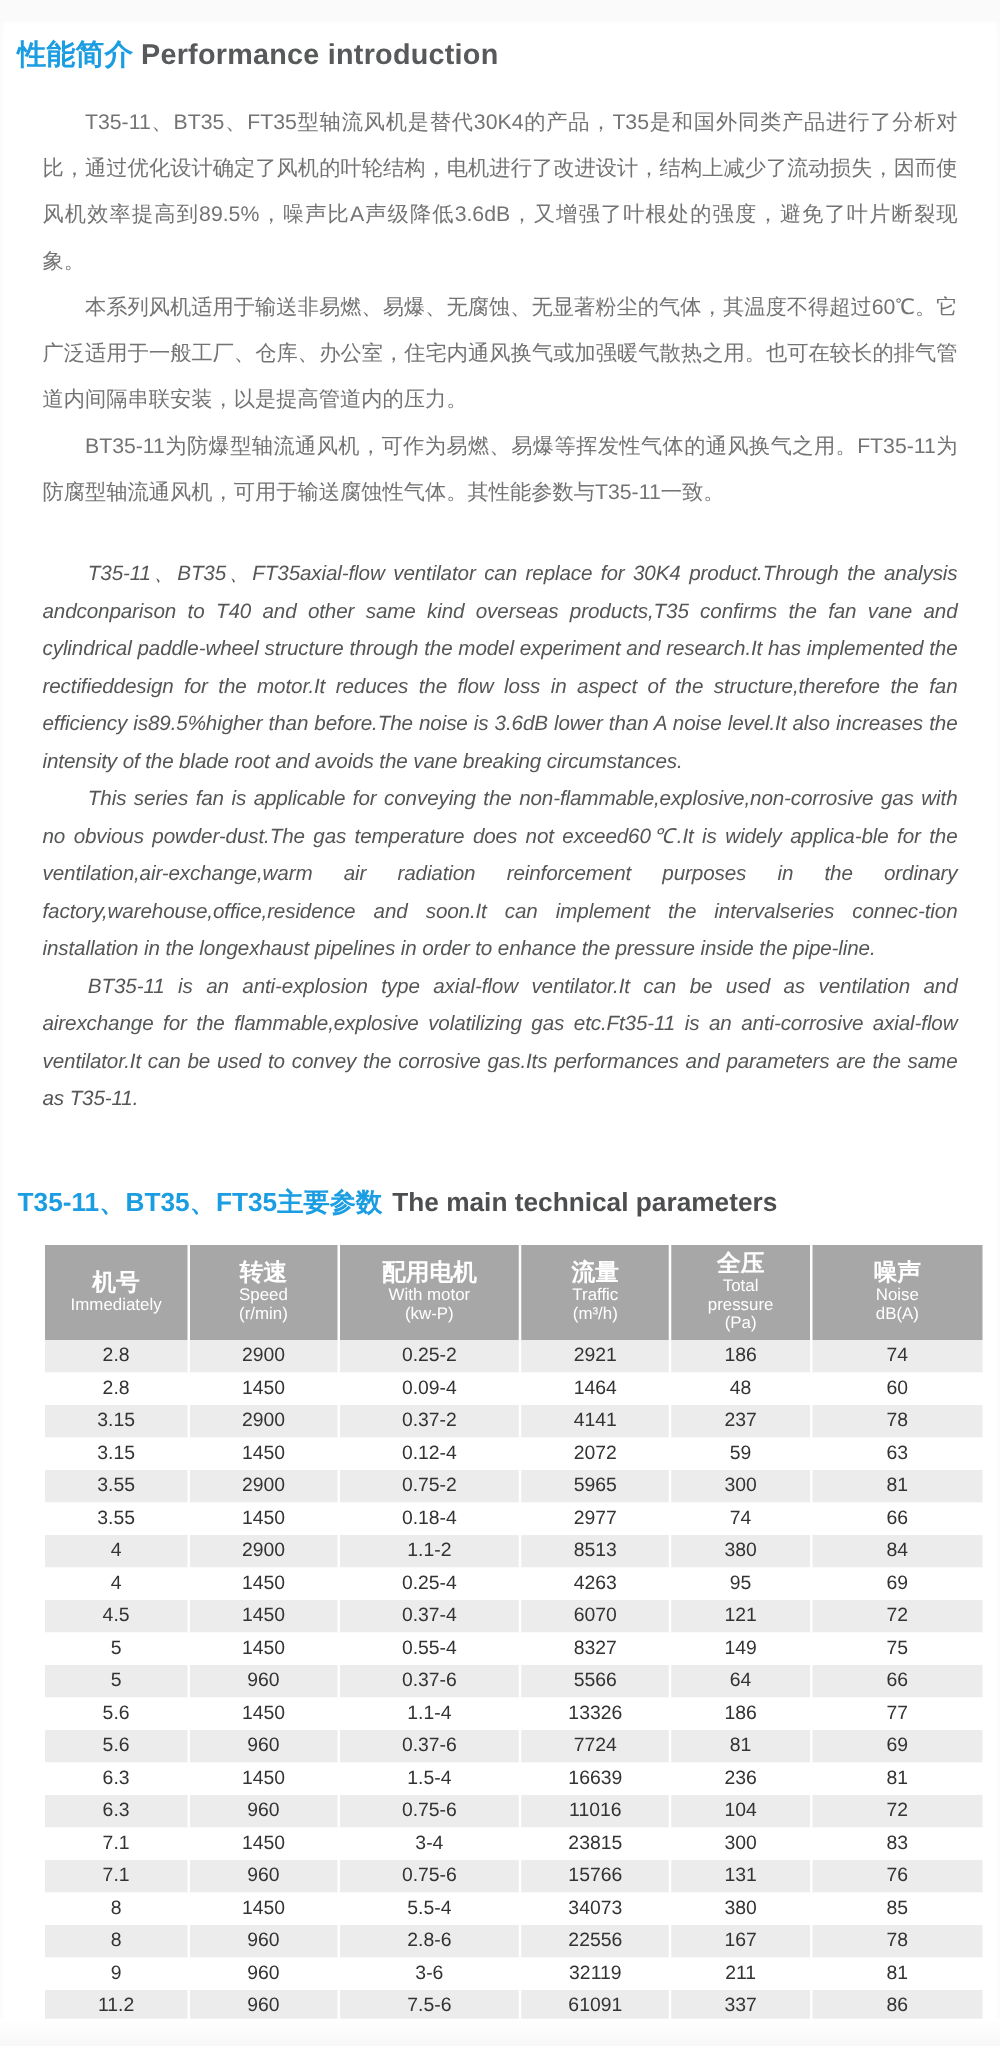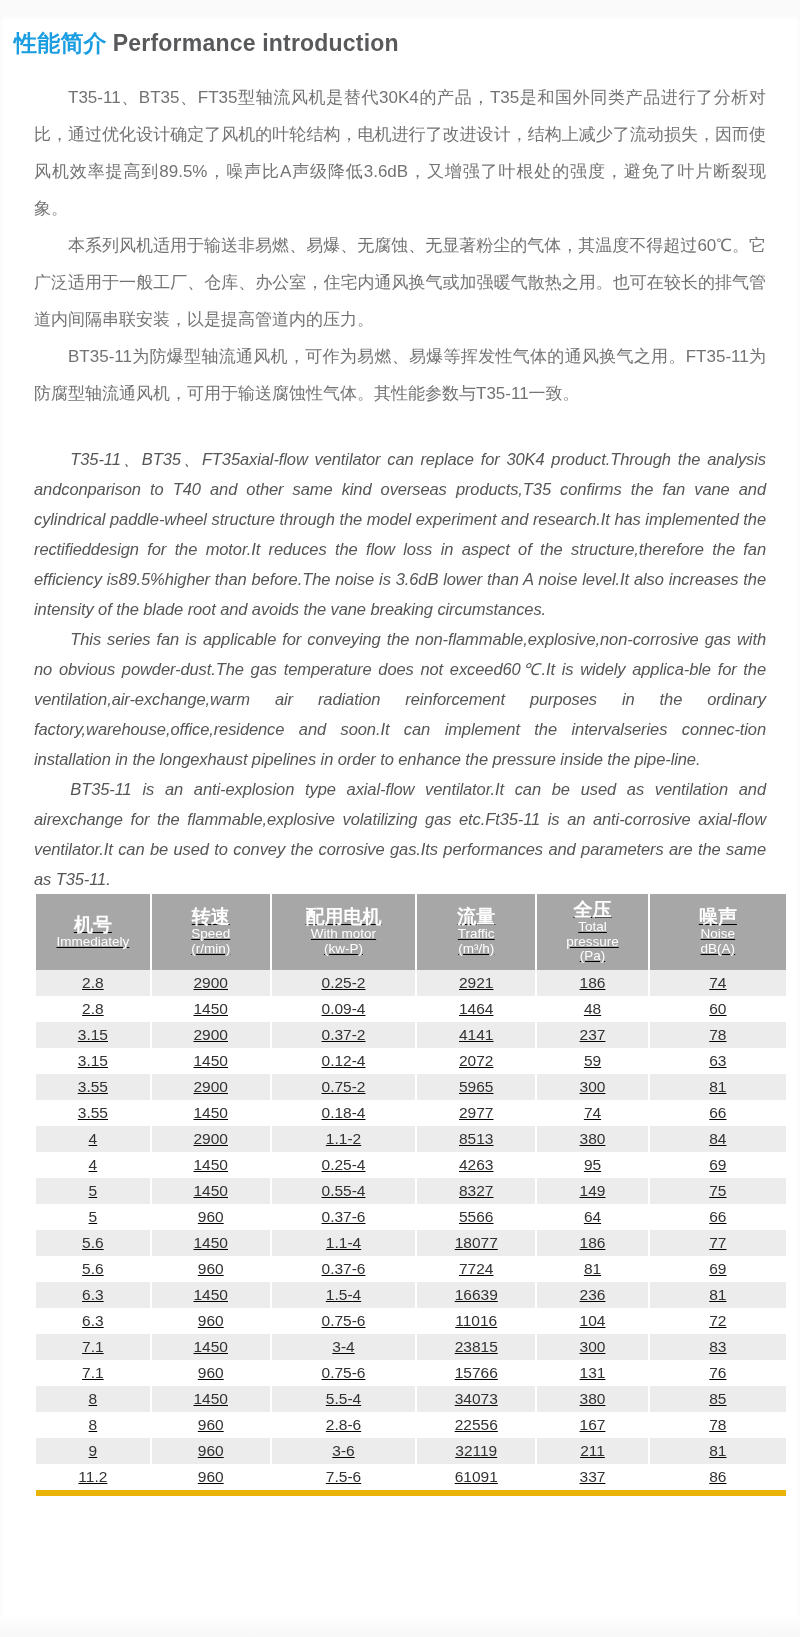--- a/index.html
+++ b/index.html
@@ -39,23 +39,22 @@
     font-size:16.5px; line-height:30px; color:#555657;
     letter-spacing:-0.1px;
     text-align:justify;
     font-style:italic;
   }
 
   
   table.params {
     width:750px; margin:0 0 0 36px;
     border-collapse:collapse;
-    border-bottom:6px solid #eab308;
+    border-bottom:2px solid #eab308;
     table-layout:fixed;
-    text-decoration:underline;
   }
   table.params th, table.params td {
     border-left:2px solid #ffffff;
     text-align:center; vertical-align:middle;
   }
   table.params th:first-child, table.params td:first-child { border-left:none; }
   table.params th {
     background:#a7a7a7; color:#ffffff;
     padding:5px 0 6px 0; font-weight:normal;
   }
@@ -88,20 +87,23 @@
     <p>本系列风机适用于输送非易燃、易爆、无腐蚀、无显著粉尘的气体，其温度不得超过60℃。它广泛适用于一般工厂、仓库、办公室，住宅内通风换气或加强暖气散热之用。也可在较长的排气管道内间隔串联安装，以是提高管道内的压力。</p>
     <p>BT35-11为防爆型轴流通风机，可作为易燃、易爆等挥发性气体的通风换气之用。FT35-11为防腐型轴流通风机，可用于输送腐蚀性气体。其性能参数与T35-11一致。</p>
   </section>
 
   <section class="intro-en">
     <p>T35-11、BT35、FT35axial-flow ventilator can replace for 30K4 product.Through the analysis andconparison to T40 and other same kind overseas products,T35 confirms the fan vane and cylindrical paddle-wheel structure through the model experiment and research.It has implemented the rectifieddesign for the motor.It reduces the flow loss in aspect of the structure,therefore the fan efficiency is89.5%higher than before.The noise is 3.6dB lower than A noise level.It also increases the intensity of the blade root and avoids the vane breaking circumstances.</p>
     <p>This series fan is applicable for conveying the non-flammable,explosive,non-corrosive gas with no obvious powder-dust.The gas temperature does not exceed60℃.It is widely applica-ble for the ventilation,air-exchange,warm air radiation reinforcement purposes in the ordinary factory,warehouse,office,residence and soon.It can implement the intervalseries connec-tion installation in the longexhaust pipelines in order to enhance the pressure inside the pipe-line.</p>
     <p>BT35-11 is an anti-explosion type axial-flow ventilator.It can be used as ventilation and airexchange for the flammable,explosive volatilizing gas etc.Ft35-11 is an anti-corrosive axial-flow ventilator.It can be used to convey the corrosive gas.Its performances and parameters are the same as T35-11.</p>
   </section>
 
+  <h2 class="section-title">
+    <span class="zh">T35-11、BT35、FT35主要参数</span><span class="en">The main technical parameters</span>
+  </h2>
 
   <table class="params">
     <colgroup>
       <col class="c1">
         <col class="c2">
         <col class="c3">
         <col class="c4">
         <col class="c5">
         <col class="c6">
     </colgroup>
@@ -198,40 +200,48 @@
         </tr>
         <tr>
           <td>4</td>
           <td>1450</td>
           <td>0.25-4</td>
           <td>4263</td>
           <td>95</td>
           <td>69</td>
         </tr>
         <tr>
+          <td>4.5</td>
+          <td>1450</td>
+          <td>0.37-4</td>
+          <td>6070</td>
+          <td>121</td>
+          <td>72</td>
+        </tr>
+        <tr>
           <td>5</td>
           <td>1450</td>
           <td>0.55-4</td>
           <td>8327</td>
           <td>149</td>
           <td>75</td>
         </tr>
         <tr>
           <td>5</td>
           <td>960</td>
           <td>0.37-6</td>
           <td>5566</td>
           <td>64</td>
           <td>66</td>
         </tr>
         <tr>
           <td>5.6</td>
           <td>1450</td>
           <td>1.1-4</td>
-          <td>18077</td>
+          <td>13326</td>
           <td>186</td>
           <td>77</td>
         </tr>
         <tr>
           <td>5.6</td>
           <td>960</td>
           <td>0.37-6</td>
           <td>7724</td>
           <td>81</td>
           <td>69</td>

